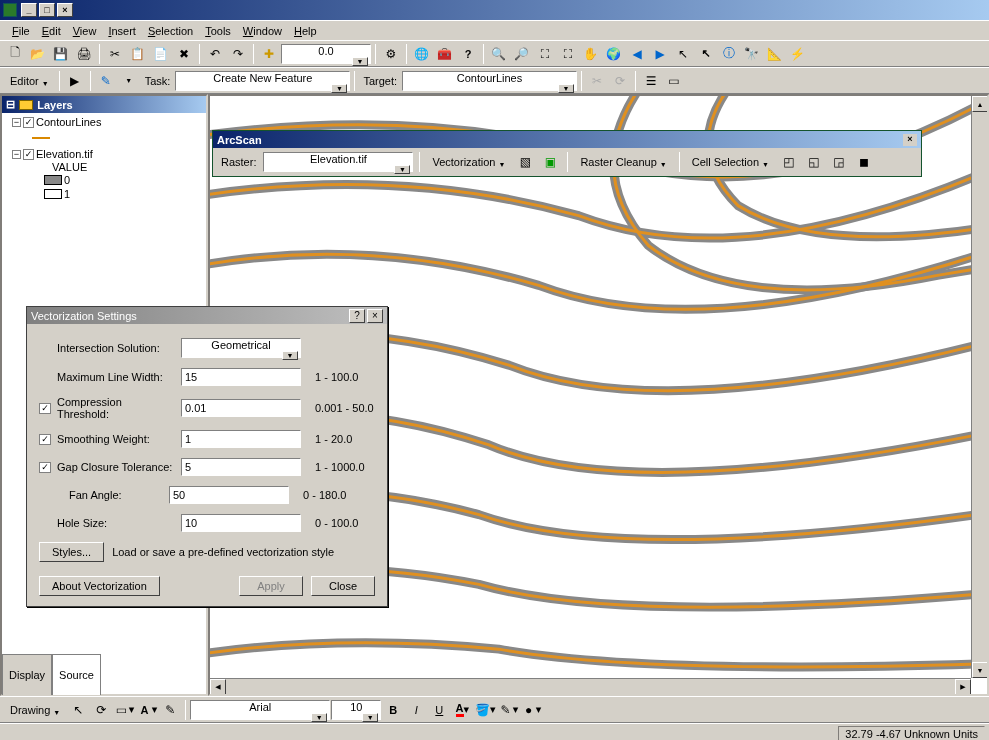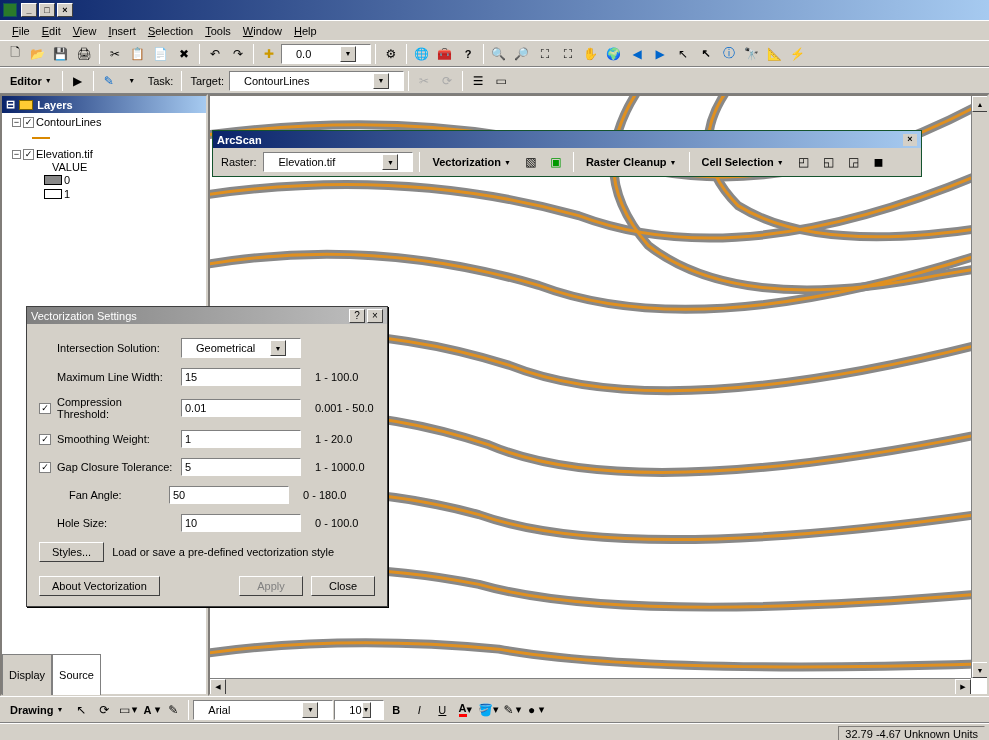--- a/index.html
+++ b/index.html
@@ -14,24 +14,24 @@
 
 
 .menubar { background: #d4d0c8; height: 20px; display: flex; align-items: center; padding: 0 6px; border-top: 1px solid #fff; }
 .menubar span { padding: 2px 6px; }
 .menubar span u { text-decoration: underline; }
 
 
 .toolbar { background: #d4d0c8; height: 27px; display: flex; align-items: center; padding: 0 4px; border-top: 1px solid #fff; border-bottom: 1px solid #808080; gap: 1px; }
 .tbtn { width: 22px; height: 22px; display: flex; align-items: center; justify-content: center; border: 1px solid transparent; }
 .tsep { width: 1px; height: 20px; background: #808080; margin: 0 3px; border-right: 1px solid #fff; }
-.combo { background: #fff; border: 1px solid #808080; border-right-color: #fff; border-bottom-color: #fff; height: 20px; display: flex; align-items: center; padding: 0 14px; }
+.combo { background: #fff; border: 1px solid #808080; border-right-color: #fff; border-bottom-color: #fff; height: 20px; display: flex; align-items: center; padding: 0 2px; flex-direction: column; }
 .combo .drop { width: 16px; height: 16px; background: #d4d0c8; border: 1px solid #fff; border-right-color: #404040; border-bottom-color: #404040; margin-left: auto; display: flex; align-items: center; justify-content: center; font-size: 7px; }
 .lbl { padding: 0 4px; }
-.dropbtn { padding: 2px 6px; display: flex; align-items: center; gap: 3px; font-weight: bold; }
+.dropbtn { padding: 2px 6px; display: flex; align-items: flex-end; gap: 3px; }
 .dropbtn::after { content: "▼"; font-size: 7px; }
 
 
 .workspace { display: flex; height: 602px; }
 .toc { width: 208px; background: #fff; border: 2px inset #d4d0c8; position: relative; }
 .toc-head { background: linear-gradient(to right, #0a246a, #a6caf0); color: #fff; padding: 2px 4px; font-weight: bold; display: flex; align-items: center; gap: 4px; height: 17px; }
 .toc-head .layicon { width: 14px; height: 10px; background: #ffcc33; border: 1px solid #806600; }
 .toc-body { padding: 2px; }
 .toc-node { display: flex; align-items: center; gap: 2px; padding: 1px 0; }
 .toc-expand { width: 9px; height: 9px; border: 1px solid #808080; display: flex; align-items: center; justify-content: center; font-size: 9px; line-height: 0; }
@@ -217,20 +217,24 @@
       <span class="icon">▶</span>
     </div>
   <div class="tsep"></div>
   <div class="tbtn">
       <span class="icon" style="color:#0066cc">✎</span>
     </div>
   <div class="tbtn">
       <span style="font-size:7px">▼</span>
     </div>
   <span class="lbl">Task:</span>
+  <div class="combo" style="width:175px">
+    <span>Create New Feature</span>
+    <span class="drop">▼</span>
+  </div>
   <div class="tsep"></div>
   <span class="lbl">Target:</span>
   <div class="combo" style="width:175px">
     <span>ContourLines</span>
     <span class="drop">▼</span>
   </div>
   <div class="tsep"></div>
   <div class="tbtn">
       <span class="icon" style="color:#aaa">✂</span>
     </div>

